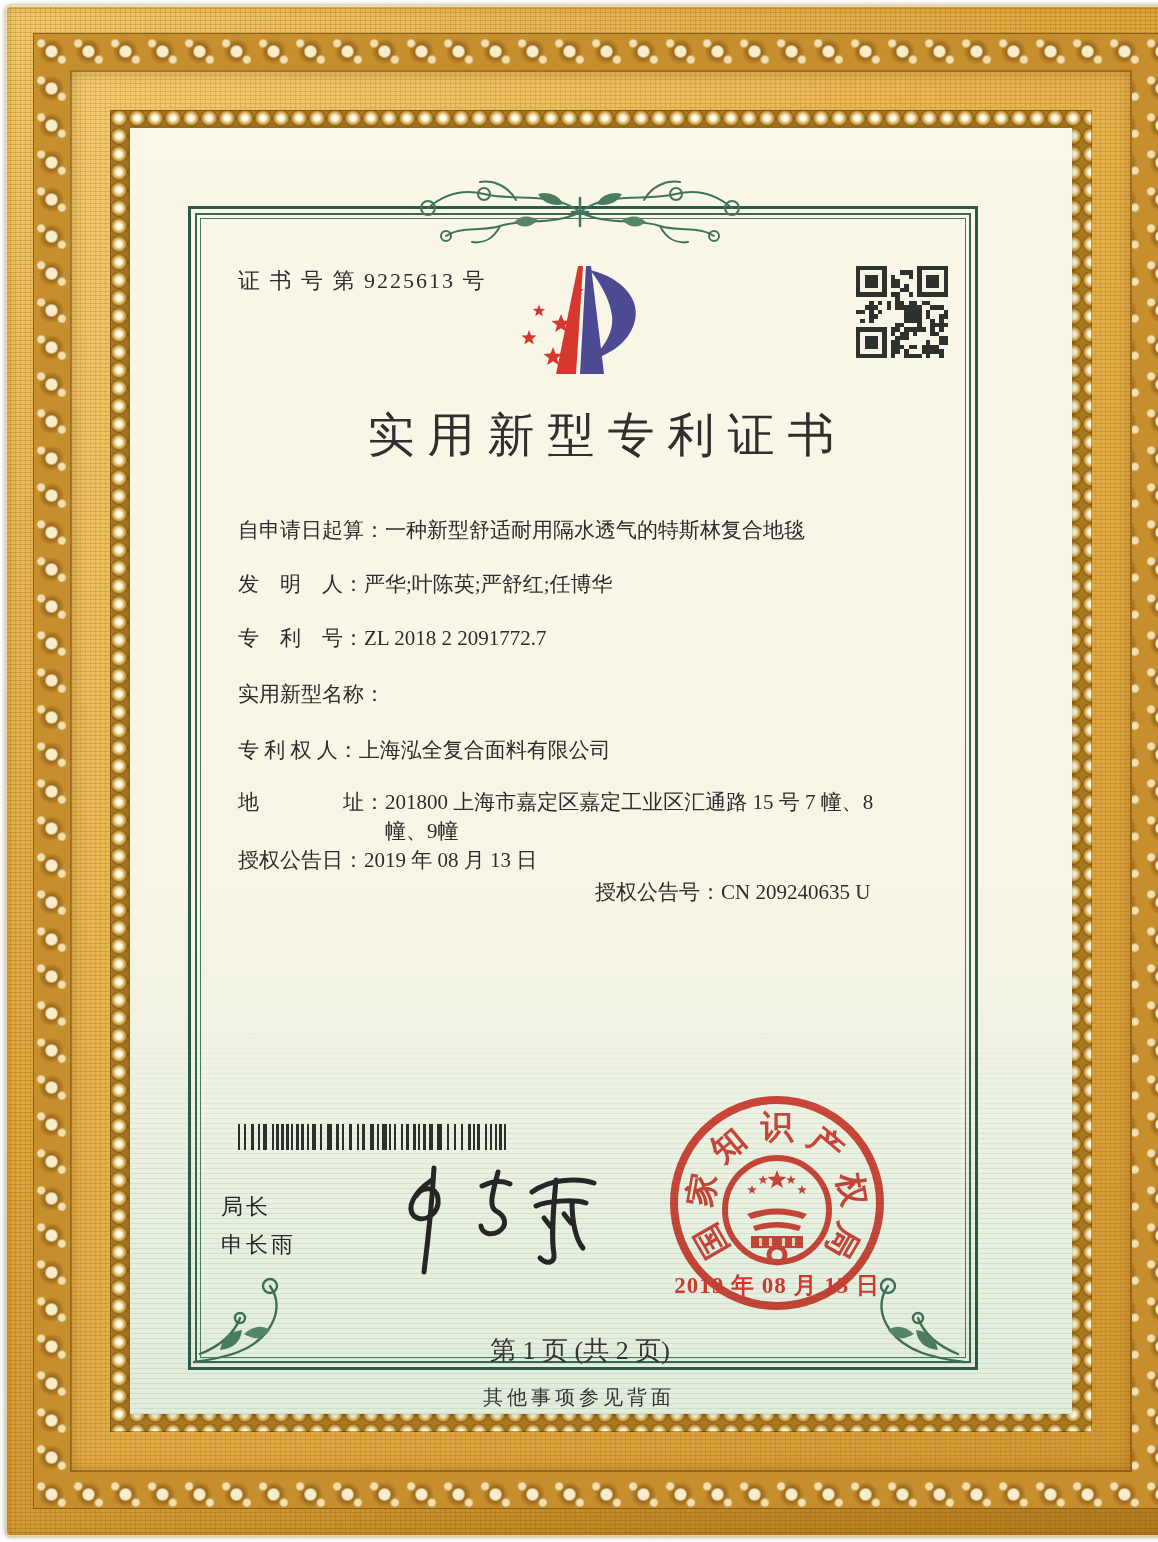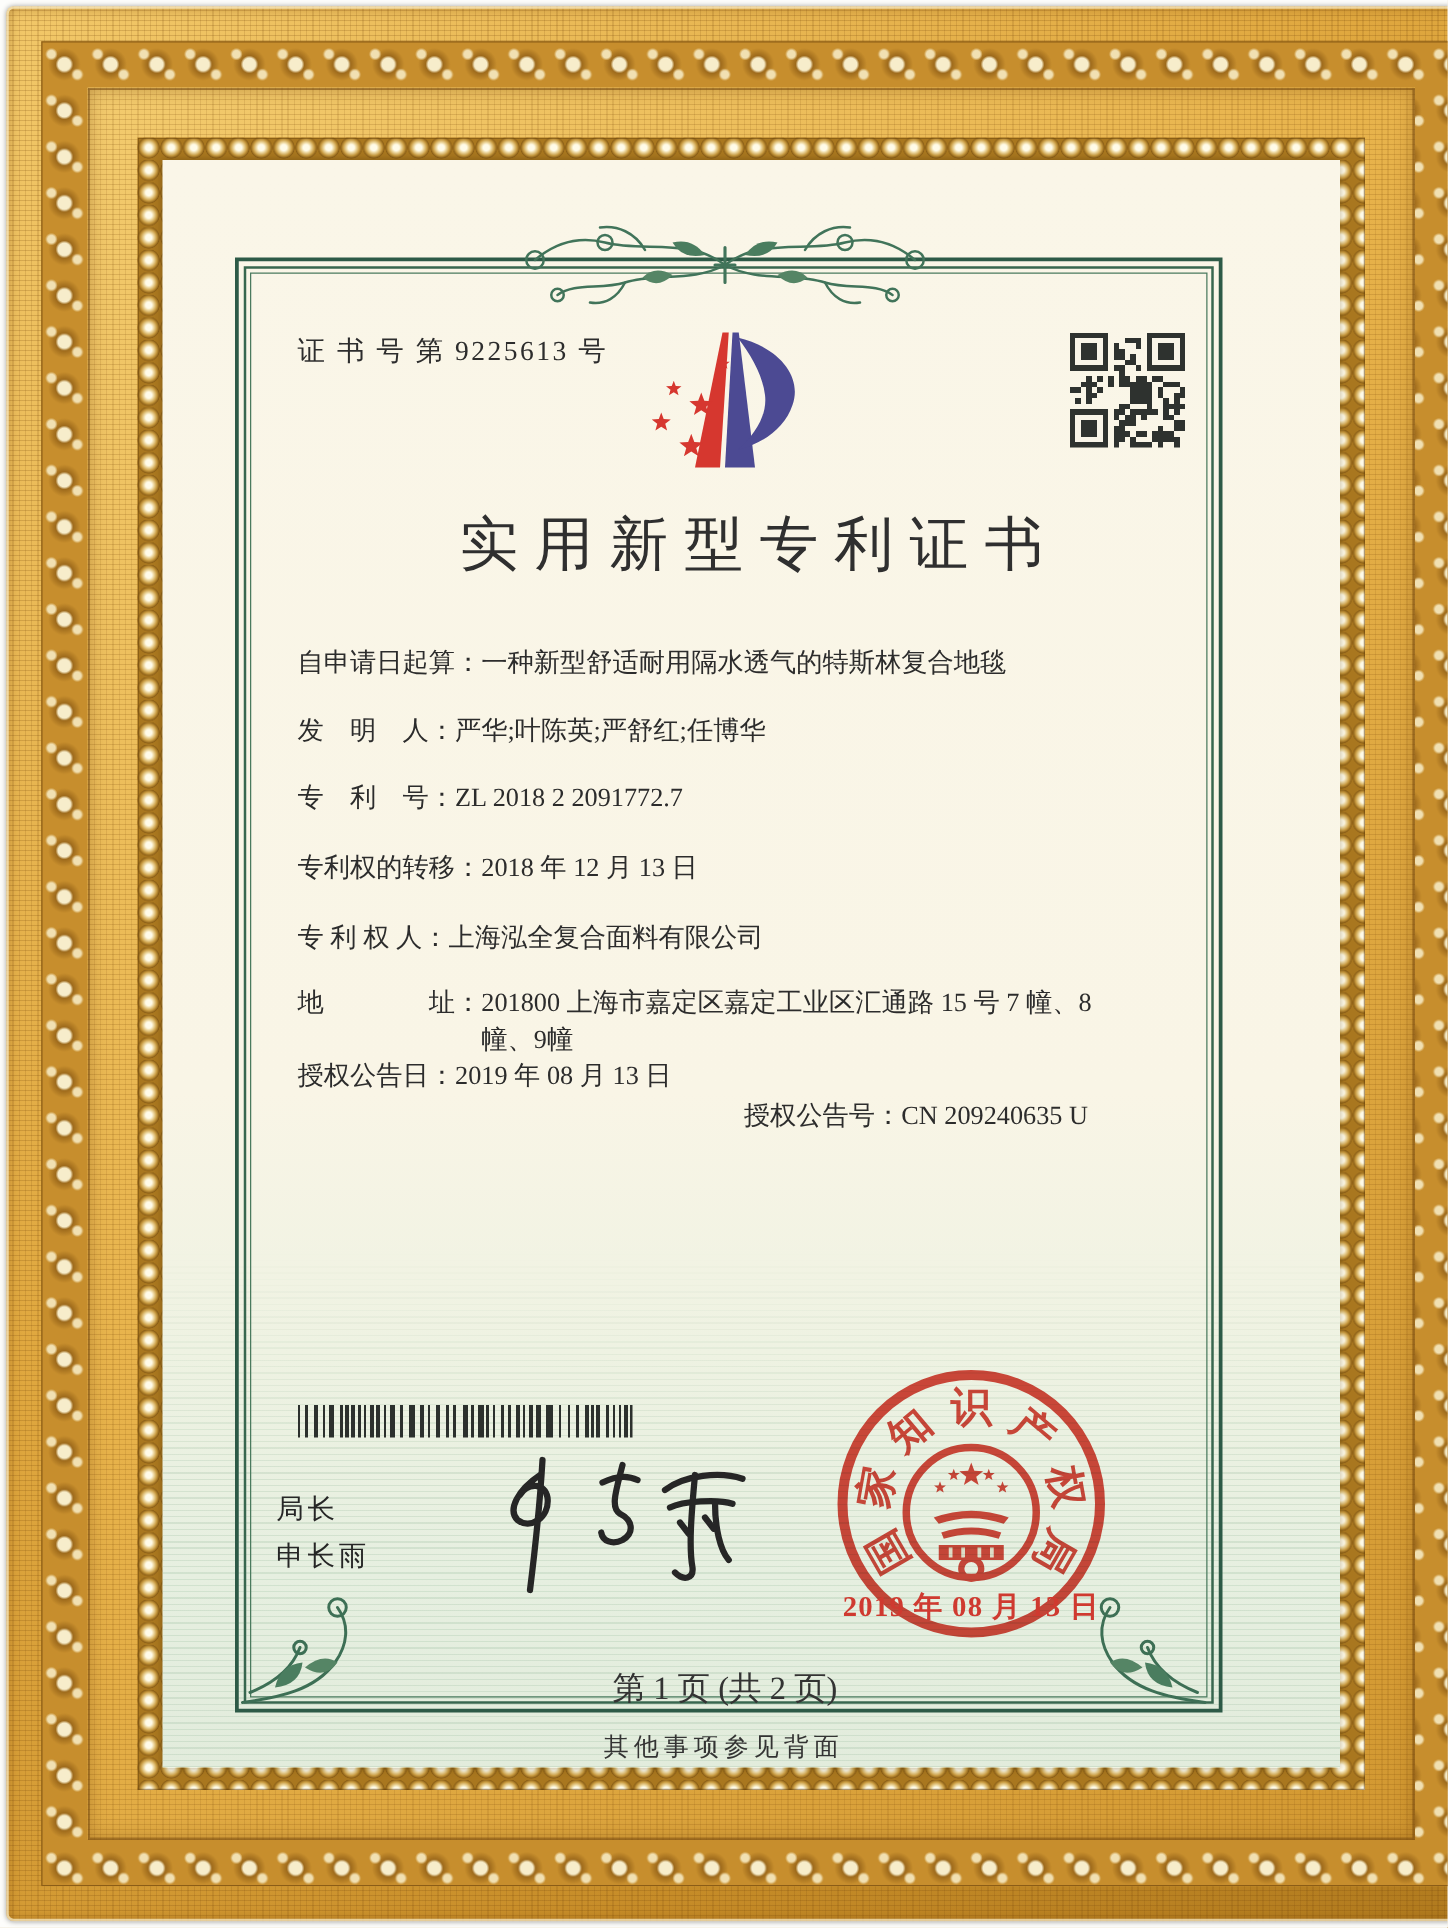--- a/index.html
+++ b/index.html
@@ -275,22 +275,21 @@
         </div>
       <div class="frow" style="top:54px">
           <span class="lab">发　明　人：</span>
           <span class="val">严华;叶陈英;严舒红;任博华</span>
         </div>
       <div class="frow" style="top:108px">
           <span class="lab">专　利　号：</span>
           <span class="val">ZL 2018 2 2091772.7</span>
         </div>
       <div class="frow" style="top:164px">
-          <span class="lab">专利权的转移：</span>
-          <span class="val">2018 年 12 月 13 日</span>
+          <span class="lab">实用新型名称：</span>
         </div>
       <div class="frow" style="top:220px">
           <span class="lab">专 利 权 人：</span>
           <span class="val">上海泓全复合面料有限公司</span>
         </div>
       <div class="frow" style="top:272px">
           <span class="lab">地　　　　址：</span>
           <span class="val" style="max-width:525px">201800 上海市嘉定区嘉定工业区汇通路 15 号 7 幢、8 幢、9幢</span>
         </div>
       <div class="frow" style="top:330px">

